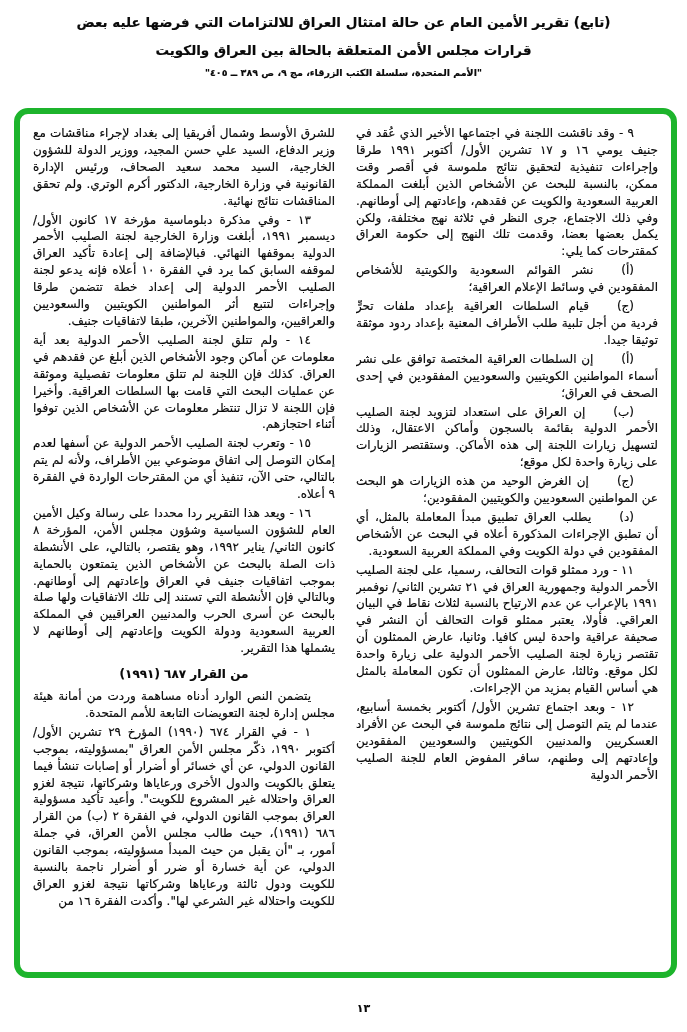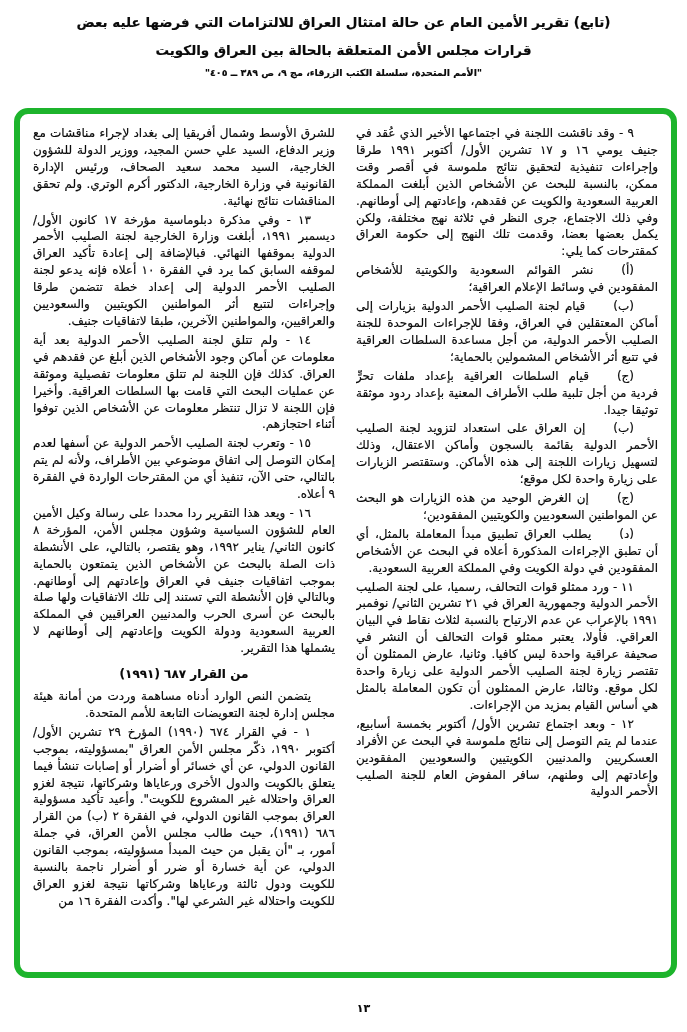--- a/index.html
+++ b/index.html
@@ -62,22 +62,22 @@
     <div class="title-line">(تابع) تقرير الأمين العام عن حالة امتثال العراق للالتزامات التي فرضها عليه بعض</div>
     <div class="title-line">قرارات مجلس الأمن المتعلقة بالحالة بين العراق والكويت</div>
     <div class="citation">"الأمم المتحدة، سلسلة الكتب الزرقاء، مج ٩، ص ٣٨٩ ــ ٤٠٥"</div>
   </div>
 
   <div class="green-box">
 
     <section class="col">
       <p class="num">٩ - وقد ناقشت اللجنة في اجتماعها الأخير الذي عُقد في جنيف يومي ١٦ و ١٧ تشرين الأول/ أكتوبر ١٩٩١ طرقا وإجراءات تنفيذية لتحقيق نتائج ملموسة في أقصر وقت ممكن، بالنسبة للبحث عن الأشخاص الذين أبلغت المملكة العربية السعودية والكويت عن فقدهم، وإعادتهم إلى أوطانهم. وفي ذلك الاجتماع، جرى النظر في ثلاثة نهج مختلفة، ولكن يكمل بعضها بعضا، وقدمت تلك النهج إلى حكومة العراق كمقترحات كما يلي:</p>
       <p class="sub"><span class="lbl">(أ)</span><span>نشر القوائم السعودية والكويتية للأشخاص المفقودين في وسائط الإعلام العراقية؛</span></p>
-      <p class="sub"><span class="lbl">(ب)</span><span>قيام لجنة الصليب الأحمر الدولية بزيارات إلى أماكن المعتقلين في العراق، وفقا للإجراءات الموحدة للجنة الصليب الأحمر الدولية، من أجل مساعدة السلطات العراقية في تتبع أثر الأشخاص المشمولين بالحماية؛</span></p>
       <p class="sub"><span class="lbl">(ج)</span><span>قيام السلطات العراقية بإعداد ملفات تحرٍّ فردية من أجل تلبية طلب الأطراف المعنية بإعداد ردود موثقة توثيقا جيدا.</span></p>
+      <p class="sub"><span class="lbl">(أ)</span><span>إن السلطات العراقية المختصة توافق على نشر أسماء المواطنين الكويتيين والسعوديين المفقودين في إحدى الصحف في العراق؛</span></p>
       <p class="sub"><span class="lbl">(ب)</span><span>إن العراق على استعداد لتزويد لجنة الصليب الأحمر الدولية بقائمة بالسجون وأماكن الاعتقال، وذلك لتسهيل زيارات اللجنة إلى هذه الأماكن. وستقتصر الزيارات على زيارة واحدة لكل موقع؛</span></p>
       <p class="sub"><span class="lbl">(ج)</span><span>إن الغرض الوحيد من هذه الزيارات هو البحث عن المواطنين السعوديين والكويتيين المفقودين؛</span></p>
       <p class="sub"><span class="lbl">(د)</span><span>يطلب العراق تطبيق مبدأ المعاملة بالمثل، أي أن تطبق الإجراءات المذكورة أعلاه في البحث عن الأشخاص المفقودين في دولة الكويت وفي المملكة العربية السعودية.</span></p>
       <p class="num">١١ - ورد ممثلو قوات التحالف، رسميا، على لجنة الصليب الأحمر الدولية وجمهورية العراق في ٢١ تشرين الثاني/ نوفمبر ١٩٩١ بالإعراب عن عدم الارتياح بالنسبة لثلاث نقاط في البيان العراقي. فأولا، يعتبر ممثلو قوات التحالف أن النشر في صحيفة عراقية واحدة ليس كافيا. وثانيا، عارض الممثلون أن تقتصر زيارة لجنة الصليب الأحمر الدولية على زيارة واحدة لكل موقع. وثالثا، عارض الممثلون أن تكون المعاملة بالمثل هي أساس القيام بمزيد من الإجراءات.</p>
       <p class="num">١٢ - وبعد اجتماع تشرين الأول/ أكتوبر بخمسة أسابيع، عندما لم يتم التوصل إلى نتائج ملموسة في البحث عن الأفراد العسكريين والمدنيين الكويتيين والسعوديين المفقودين وإعادتهم إلى وطنهم، سافر المفوض العام للجنة الصليب الأحمر الدولية</p>
     </section>
 
     <section class="col">
       <p class="cont">للشرق الأوسط وشمال أفريقيا إلى بغداد لإجراء مناقشات مع وزير الدفاع، السيد علي حسن المجيد، ووزير الدولة للشؤون الخارجية، السيد محمد سعيد الصحاف، ورئيس الإدارة القانونية في وزارة الخارجية، الدكتور أكرم الوتري. ولم تحقق المناقشات نتائج نهائية.</p>
       <p class="num">١٣ - وفي مذكرة دبلوماسية مؤرخة ١٧ كانون الأول/ ديسمبر ١٩٩١، أبلغت وزارة الخارجية لجنة الصليب الأحمر الدولية بموقفها النهائي. فبالإضافة إلى إعادة تأكيد العراق لموقفه السابق كما يرد في الفقرة ١٠ أعلاه فإنه يدعو لجنة الصليب الأحمر الدولية إلى إعداد خطة تتضمن طرقا وإجراءات لتتبع أثر المواطنين الكويتيين والسعوديين والعراقيين، والمواطنين الآخرين، طبقا لاتفاقيات جنيف.</p>

